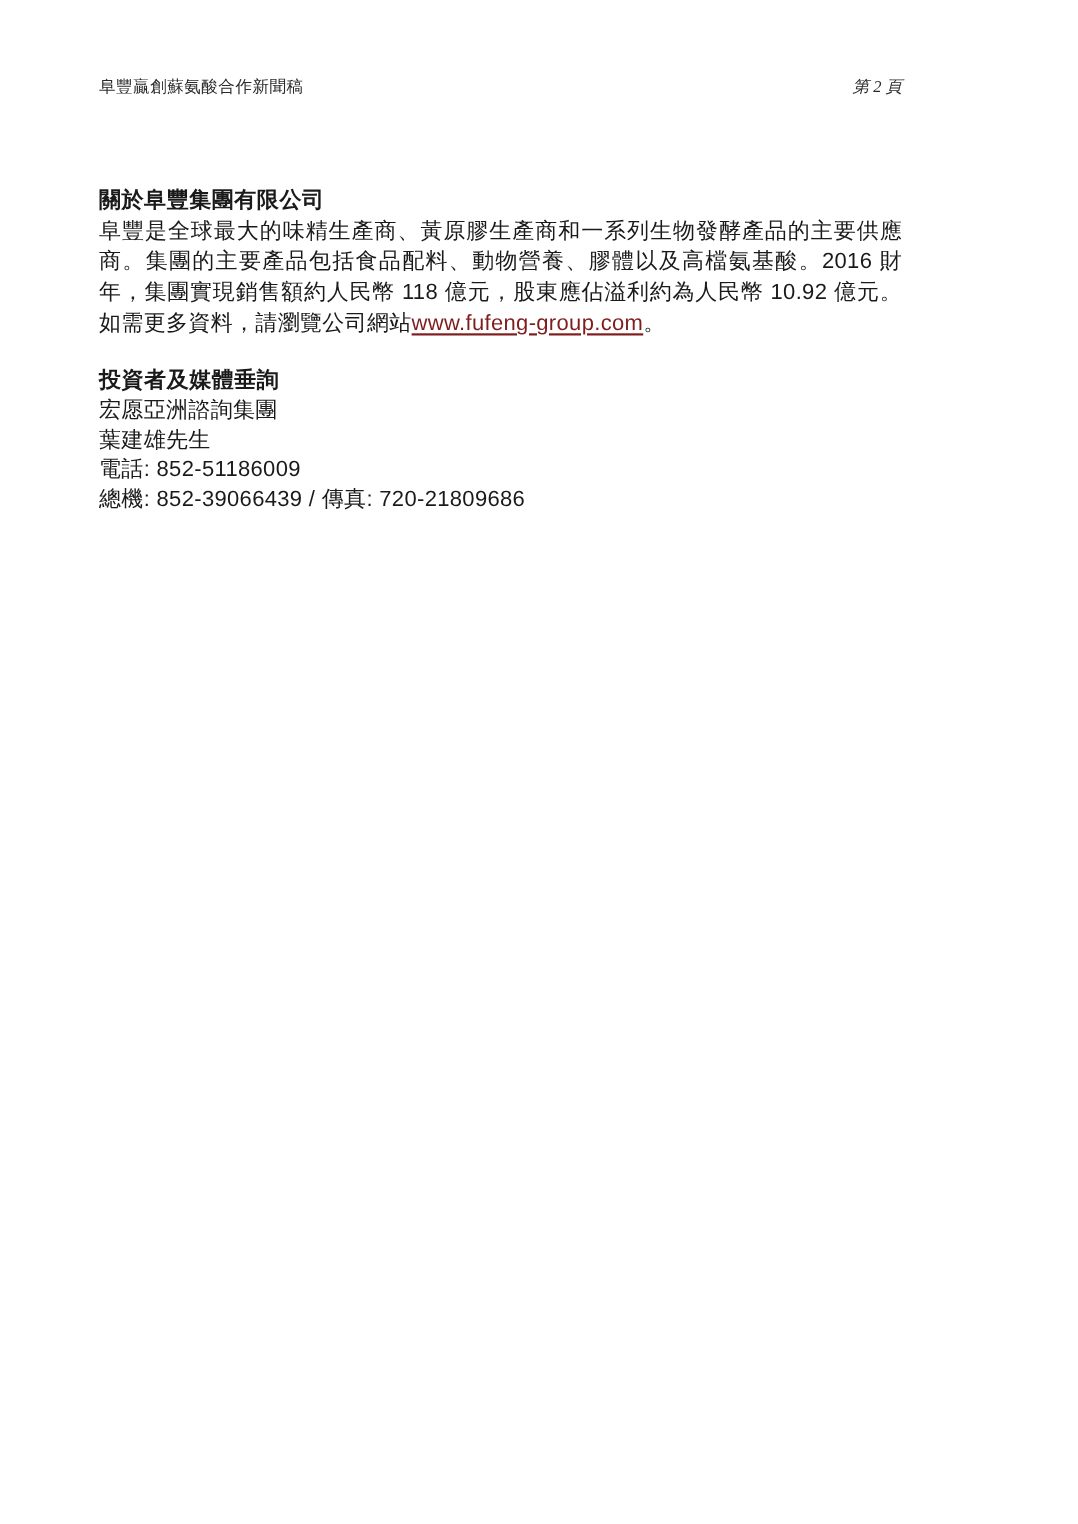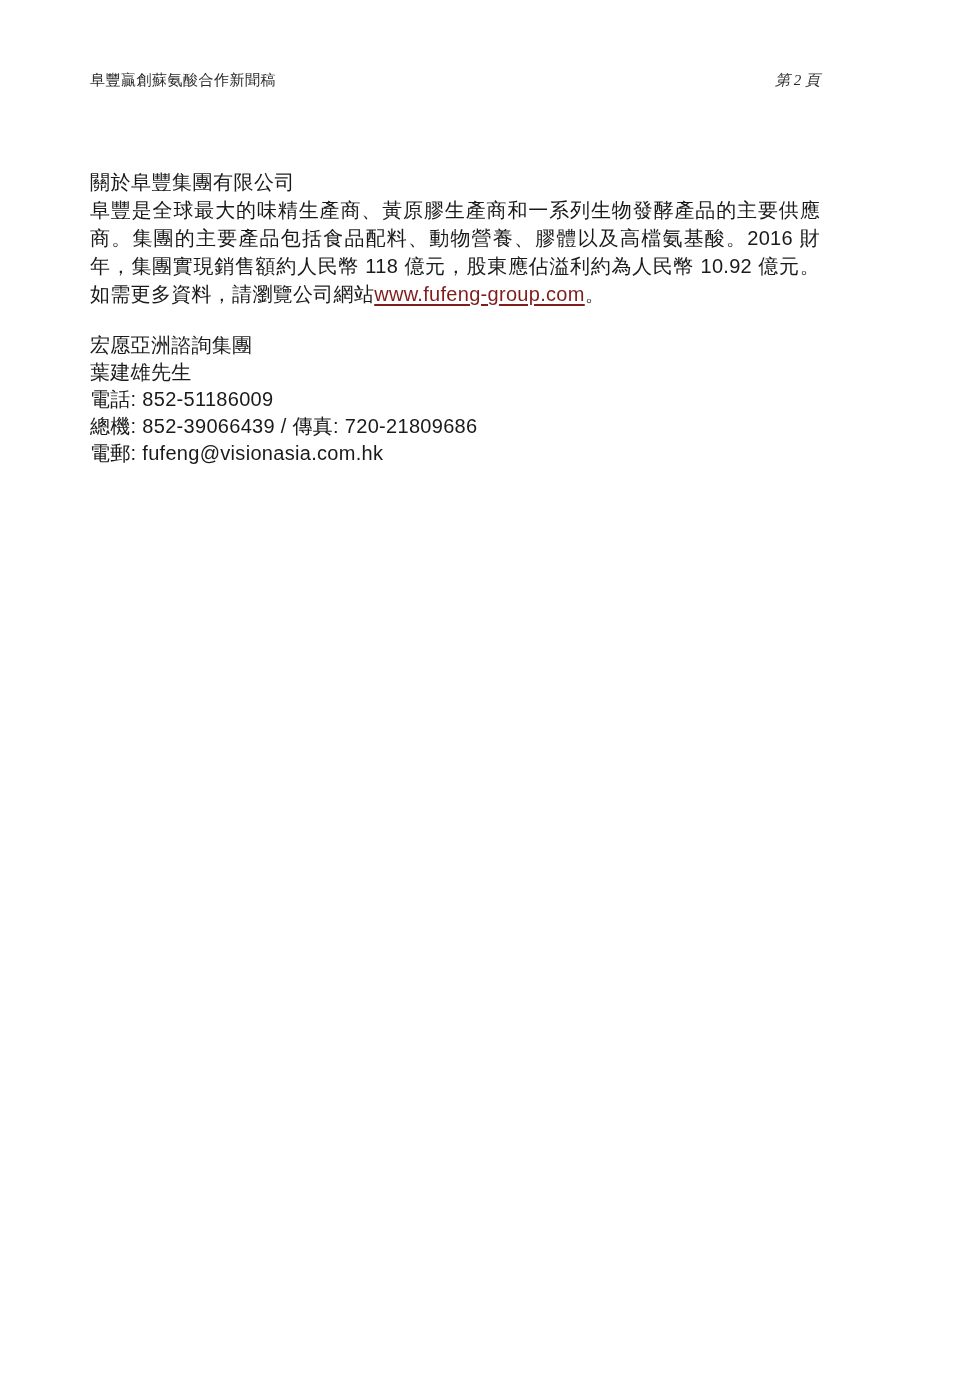--- a/index.html
+++ b/index.html
@@ -31,21 +31,21 @@
   }
   .doc-header .page-num {
     font-family: "Liberation Serif", "DejaVu Serif", serif;
     font-style: italic;
     font-size: 15px;
     text-align: center;
   }
   .about-heading {
     margin-top: 78px;
     font-size: 20px;
-    font-weight: normal;
+    font-weight: bold;
     line-height: 28px;
     letter-spacing: 0.5px;
   }
   .about-para {
     font-size: 20px;
     line-height: 28px;
     text-align: justify;
     letter-spacing: 0.3px;
   }
   .about-para a {
@@ -77,20 +77,20 @@
   <div class="doc-header">
     <span class="title">阜豐贏創蘇氨酸合作新聞稿</span>
     <span class="page-num">第 2 頁</span>
   </div>
 
   <div class="about-heading">關於阜豐集團有限公司</div>
 
   <p class="about-para"><span>阜豐是全球最大的味精生產商、黃原膠生產商和一系列生物發酵產品的主要供應商。集團的主要產品包括食品配料、動物營養、膠體以及高檔氨基酸。2016 財年，集團實現銷售額約人民幣 118 億元，股東應佔溢利約為人民幣 10.92 億元。如需更多資料，請瀏覽公司網站</span><a href="#">www.fufeng-group.com</a><span>。</span></p>
 
   <div class="contact-block">
+    <div class="contact-heading">投資者及媒體垂詢</div>
     <div class="contact-line">宏愿亞洲諮詢集團</div>
     <div class="contact-line">葉建雄先生</div>
     <div class="contact-line">電話: 852-51186009</div>
     <div class="contact-line">總機: 852-39066439 / 傳真: 720-21809686</div>
-    <div class="contact-line">電郵: fufeng@visionasia.com.hk</div>
   </div>
 
 </div>
 
 </body></html>

